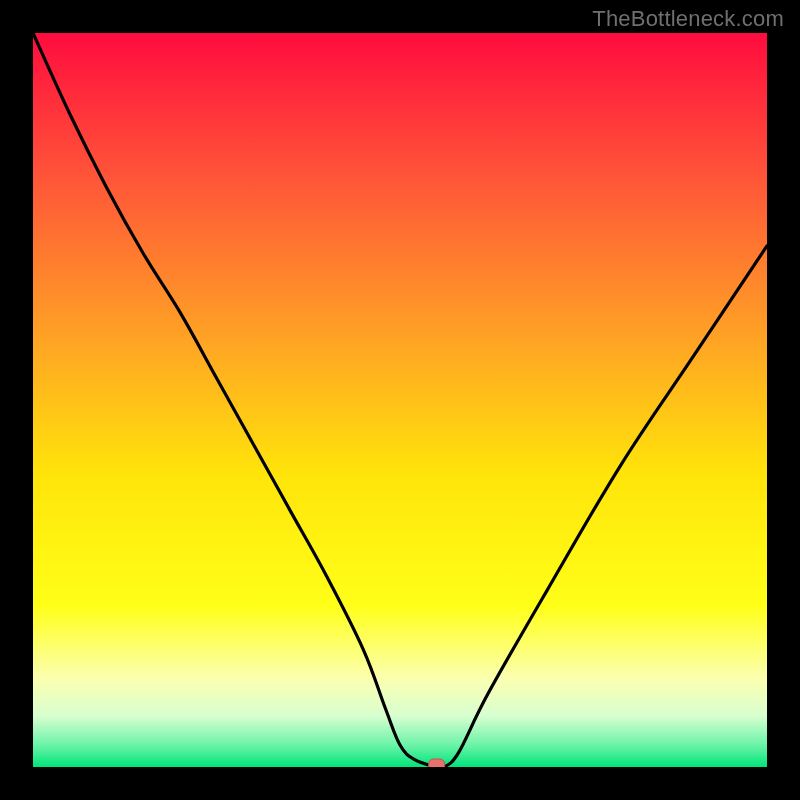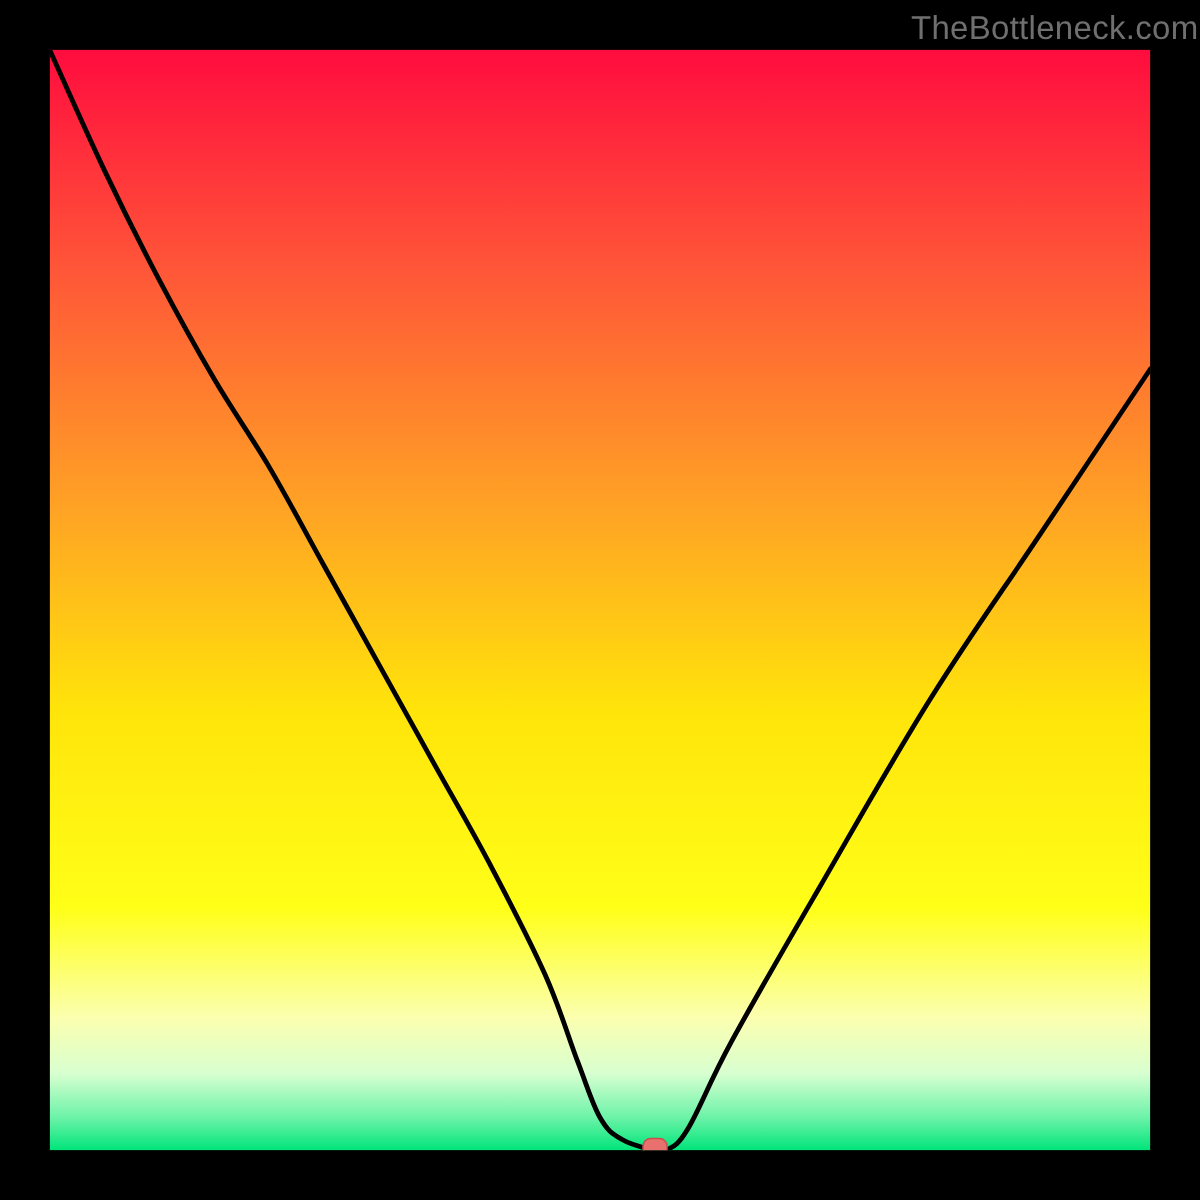--- a/index.html
+++ b/index.html
@@ -21,21 +21,21 @@
     position: absolute;
     left: 33px;
     top: 33px;
     width: 734px;
     height: 734px;
     overflow: hidden;
   }
   .watermark {
     position: absolute;
     top: 6px;
-    right: 1px;
+    right: 16px;
     color: #6f6f6f;
     font-size: 22px;
     font-weight: 500;
     letter-spacing: 0.2px;
     z-index: 10;
   }
   svg {
     display: block;
   }
 </style>

